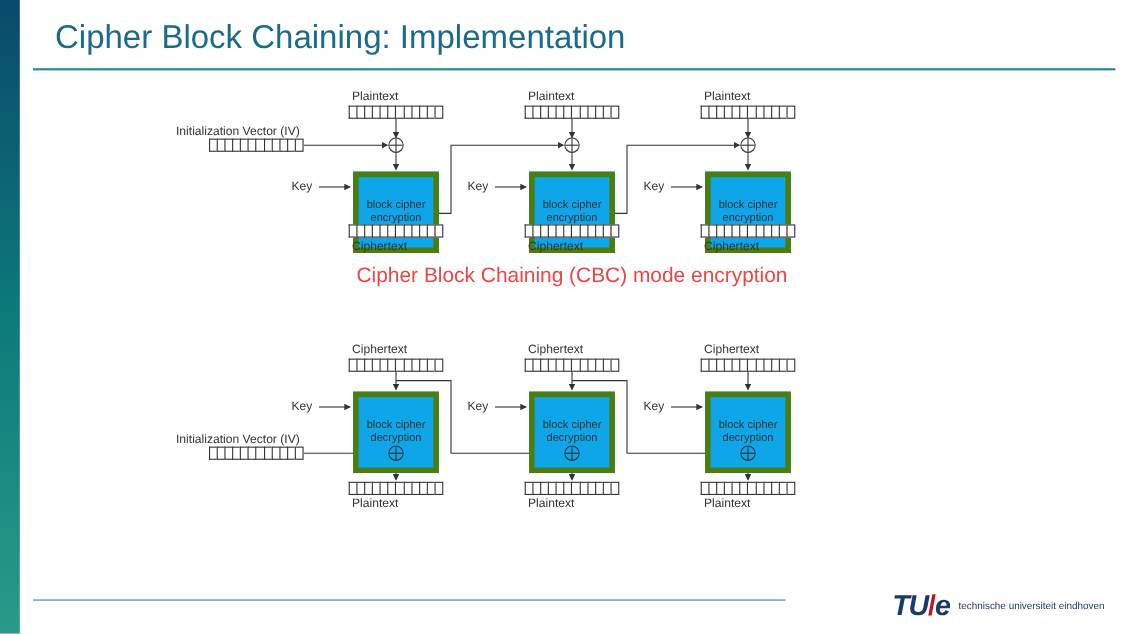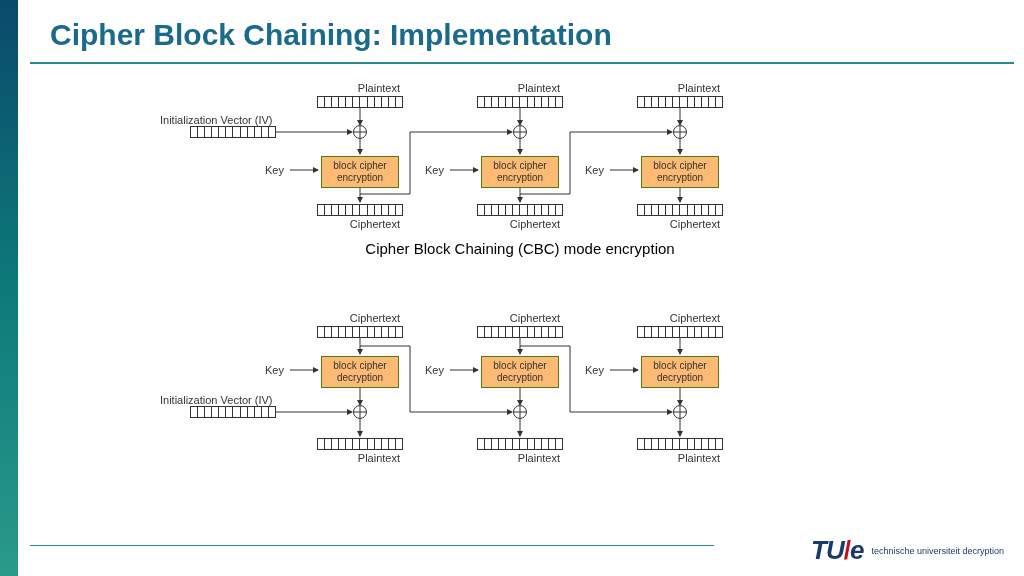--- a/index.html
+++ b/index.html
@@ -15,43 +15,43 @@
     position: absolute;
     left: 0; top: 0;
     width: 18px; height: 576px;
     background: linear-gradient(to bottom, #0a4a6b 0%, #0d7a7a 50%, #2a9a8a 100%);
   }
   .title {
     position: absolute;
     left: 50px; top: 18px;
     font-size: 30px;
     color: #1a6a8a;
-    font-weight: 700;
+    font-weight: 400;
   }
   .hr {
     position: absolute;
     left: 30px; right: 10px; top: 62px;
     height: 2px;
     background: #2a8a8a;
   }
   .diagram {
     position: absolute;
     font-size: 11px;
     color: #333;
   }
   .enc { left: 180px; top: 80px; width: 680px; height: 190px; }
   .dec { left: 180px; top: 310px; width: 680px; height: 190px; }
-  .lbl { position: absolute; font-size: 11px; text-align: right; }
+  .lbl { position: absolute; font-size: 11px; text-align: left; }
   .box {
     position: absolute;
-    border: 1px solid #4d7c0f;
+    border: 5px solid #4d7c0f;
     font-size: 10px;
     text-align: center;
-    padding: 3px 6px;
-    background: #fdba74;
+    padding: 20px 6px;
+    background: #0ea5e9;
     line-height: 1.2;
     width: 78px;
   }
   .cells {
     position: absolute;
     height: 12px;
     display: flex;
   }
   .cells span {
     flex: 1;
@@ -68,22 +68,22 @@
   }
   .xor::before, .xor::after {
     content: '';
     position: absolute;
     background: #333;
   }
   .xor::before { left: 50%; top: 0; width: 1px; height: 100%; transform: translateX(-50%); }
   .xor::after  { top: 50%; left: 0; height: 1px; width: 100%; transform: translateY(-50%); }
   .caption {
     position: absolute;
-    font-size: 15px;
-    color: #000000;
+    font-size: 19px;
+    color: #ef4444;
     width: 100%;
     text-align: center;
   }
   svg.lines { position: absolute; left: 0; top: 0; }
   .footer {
     position: absolute;
     right: 20px; bottom: 10px;
     display: flex;
     align-items: center;
     gap: 8px;
@@ -406,14 +406,14 @@
     </div>
   <div class="lbl" style="left:460px; top:142px; width:80px;">Plaintext</div>
 
 </div>
 
 <div class="bottom-line"></div>
 <div class="footer">
   <span class="logo">
     <span>TU</span><span class="slash">/</span><span>e</span>
   </span>
-  <span class="uni">technische universiteit decryption</span>
+  <span class="uni">technische universiteit eindhoven</span>
 </div>
 
 </body></html>

